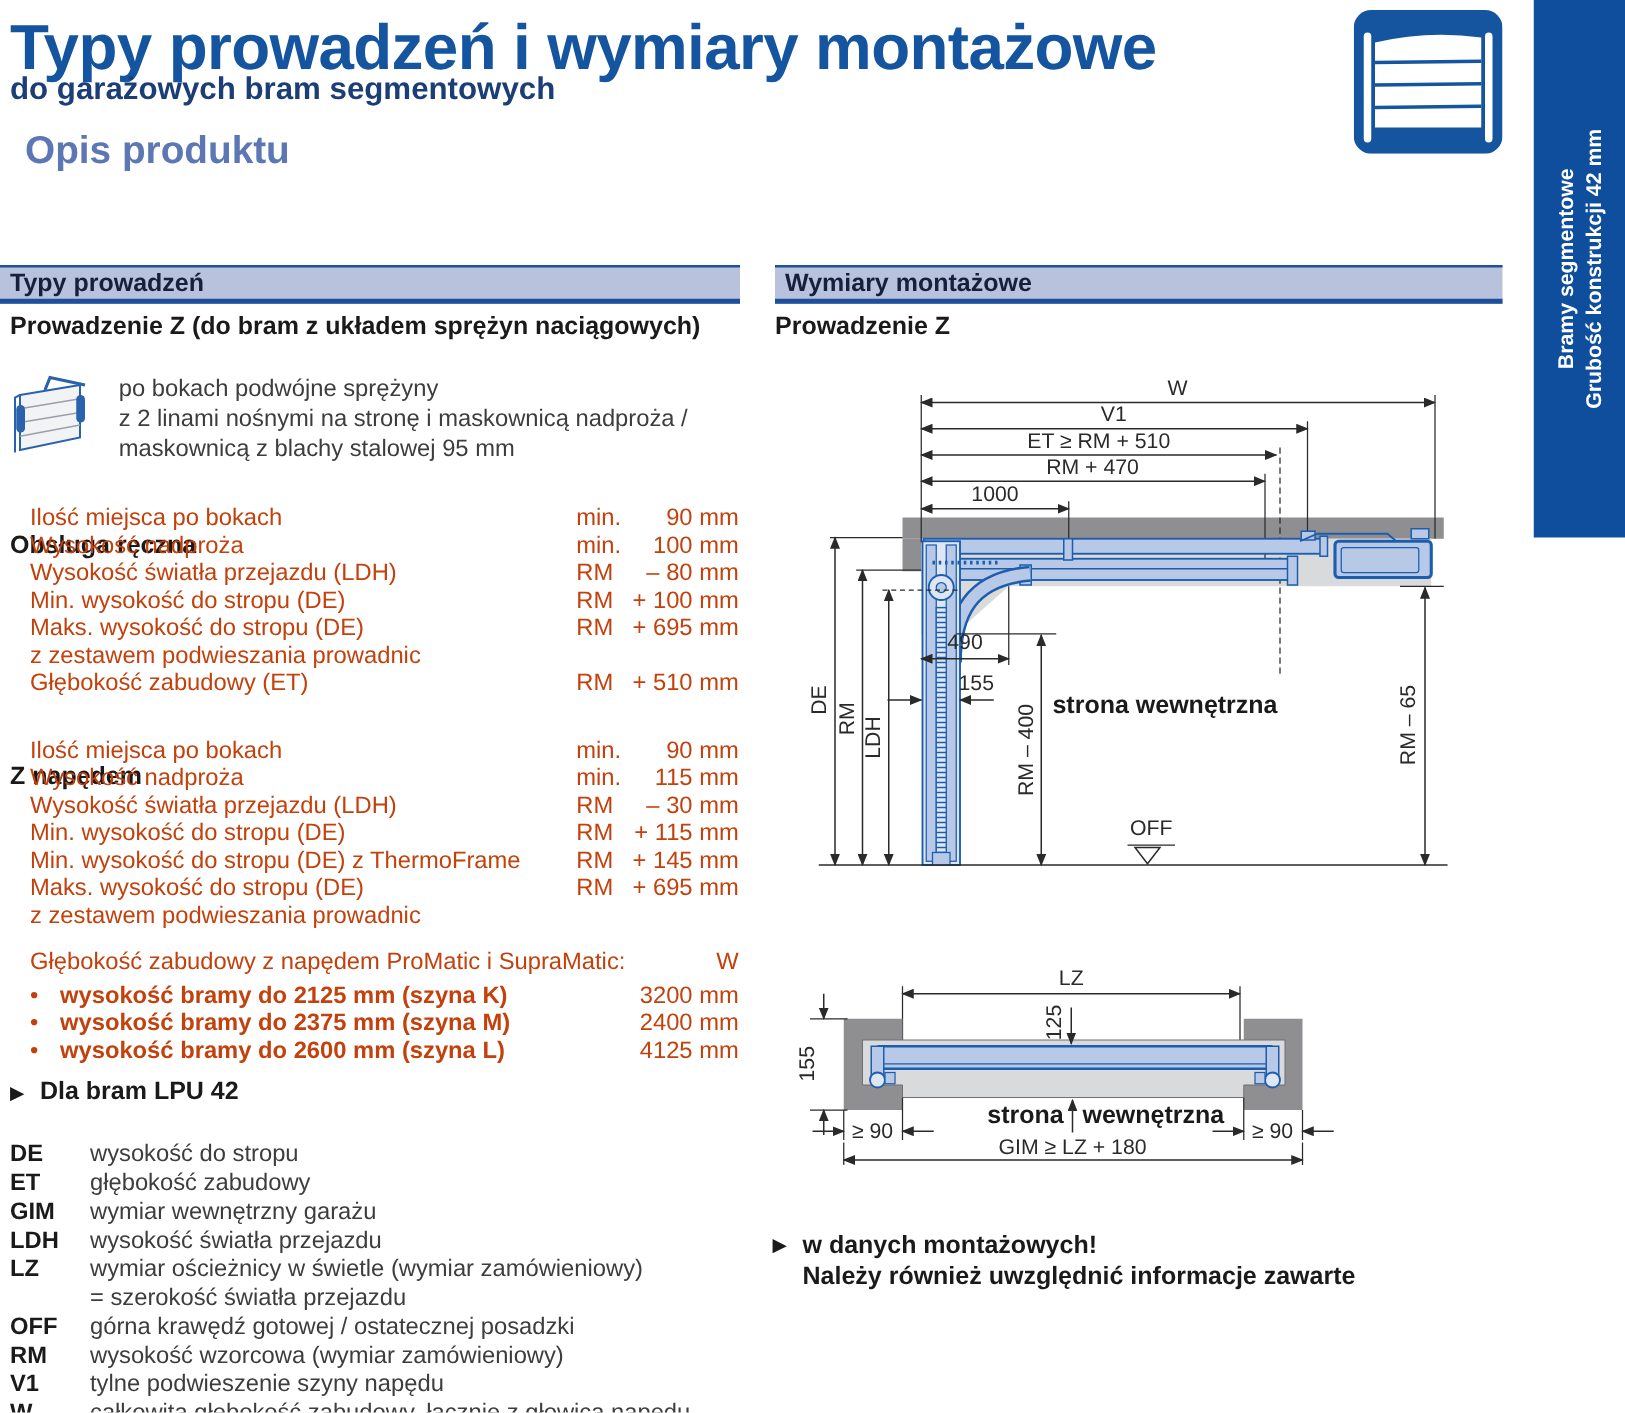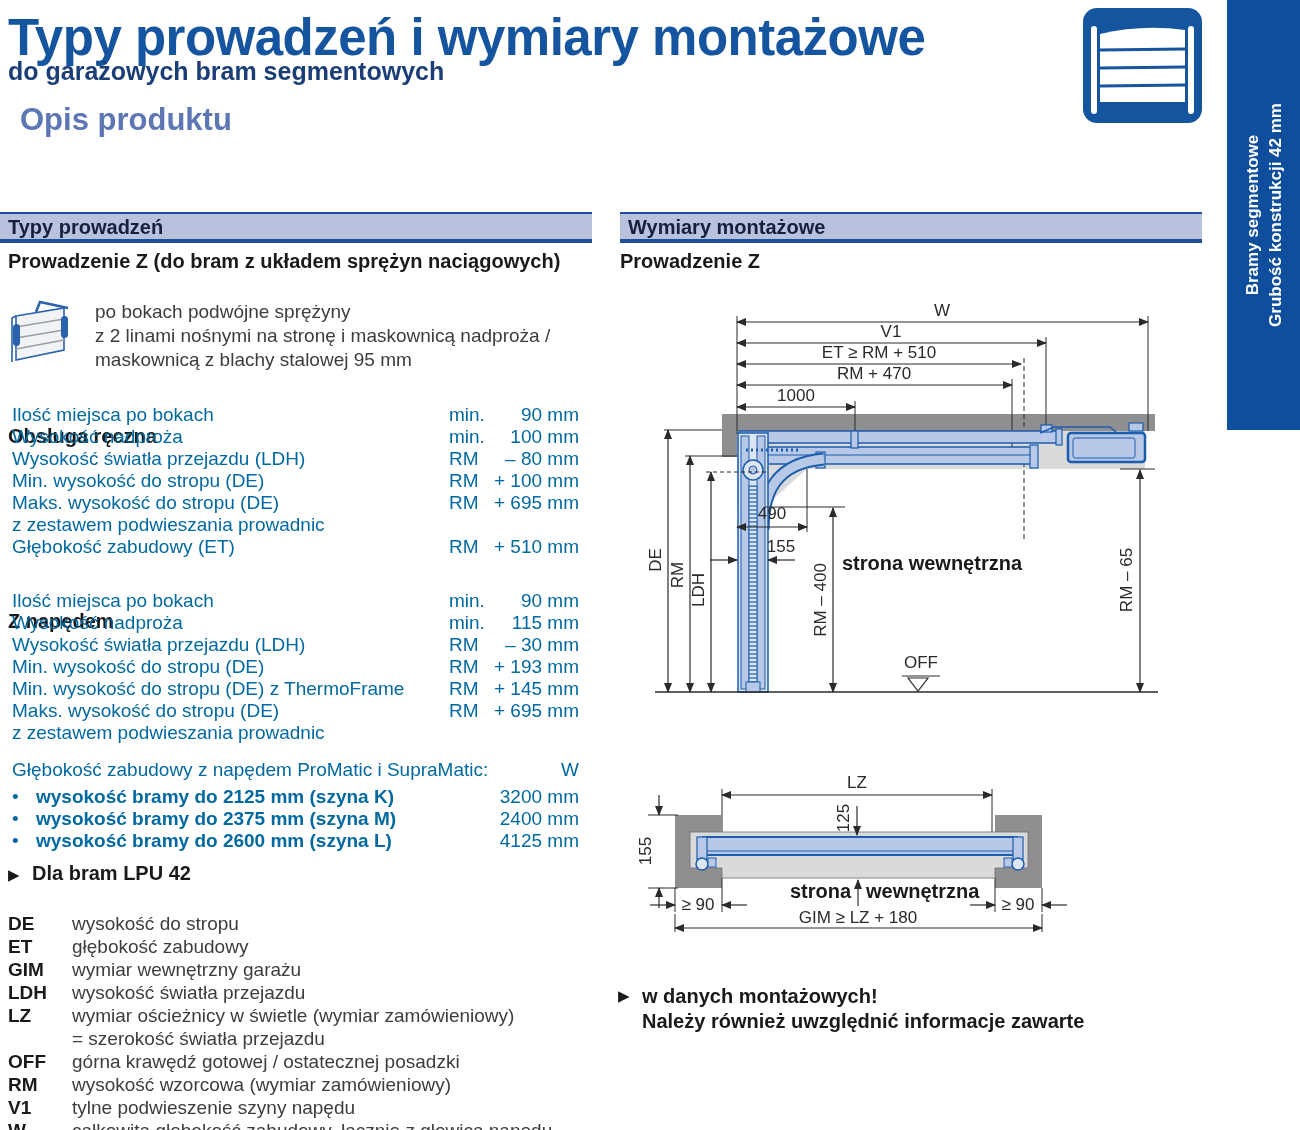--- a/index.html
+++ b/index.html
@@ -14,21 +14,21 @@
   .h2{left:8px;top:57px;font-size:25px;font-weight:bold;color:#1c3e77;}
   .h3{left:8px;top:102px;font-size:31px;font-weight:bold;color:#5d77b5;margin-left:12px;}
 
   
   .hbar{box-sizing:border-box;height:31px;background:#b9c2dc;
         border-top:2px solid #1d4f9c;border-bottom:4px solid #1d4f9c;
         font-size:20px;font-weight:bold;color:#14203c;padding:2px 0 0 8px;line-height:23px;}
   .subhead{font-size:20px;font-weight:bold;color:#1a1a1a;}
 
   
-  .trow{position:absolute;left:4px;width:600px;height:22px;font-size:19px;line-height:22px;color:#0369a1;}
+  .trow{position:absolute;left:16px;width:600px;height:22px;font-size:19px;line-height:22px;color:#c2410c;}
   .t-label{position:absolute;left:8px;white-space:nowrap;}
   .t-ref{position:absolute;left:445px;}
   .t-val{position:absolute;left:455px;width:120px;text-align:right;}
   .t-title{font-size:20px;font-weight:bold;color:#1a1a1a;margin-top:44px;}
   .bullet{position:absolute;left:8px;}
   .b-label{position:absolute;left:32px;white-space:nowrap;font-weight:bold;}
 
   .legend-abbr{position:absolute;left:8px;font-weight:bold;color:#1a1a1a;font-size:19px;}
   .legend-desc{position:absolute;left:72px;font-size:19px;white-space:nowrap;}
 
@@ -139,21 +139,21 @@
     <span class="t-val">115 mm</span>
   </div>
   <div class="trow" style="top:634px">
     <span class="t-label">Wysokość światła przejazdu  (LDH)</span>
     <span class="t-ref">RM</span>
     <span class="t-val">– 30 mm</span>
   </div>
   <div class="trow" style="top:656px">
     <span class="t-label">Min. wysokość do stropu (DE)</span>
     <span class="t-ref">RM</span>
-    <span class="t-val">+ 193 mm</span>
+    <span class="t-val">+ 115 mm</span>
   </div>
   <div class="trow" style="top:678px">
     <span class="t-label">Min. wysokość do stropu (DE) z ThermoFrame</span>
     <span class="t-ref">RM</span>
     <span class="t-val">+ 145 mm</span>
   </div>
   <div class="trow" style="top:700px">
     <span class="t-label">Maks. wysokość do stropu (DE)</span>
     <span class="t-ref">RM</span>
     <span class="t-val">+ 695 mm</span>

